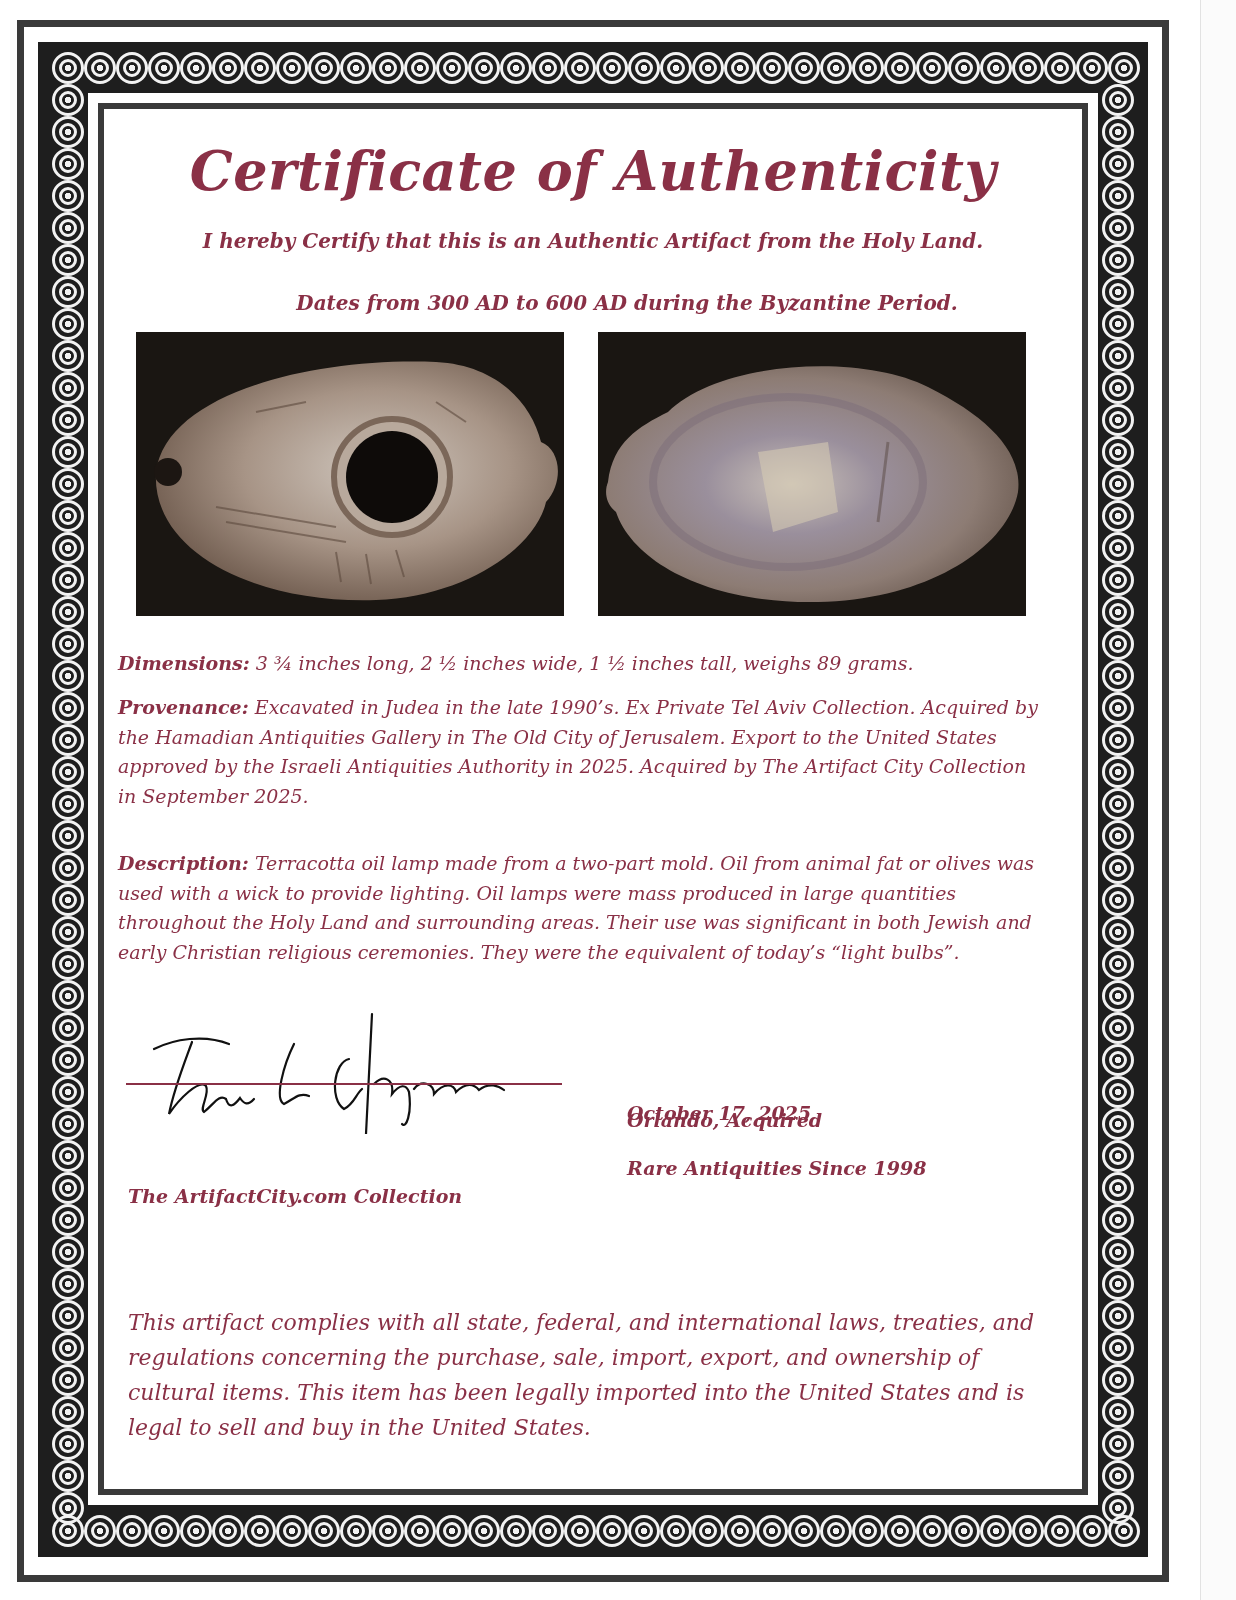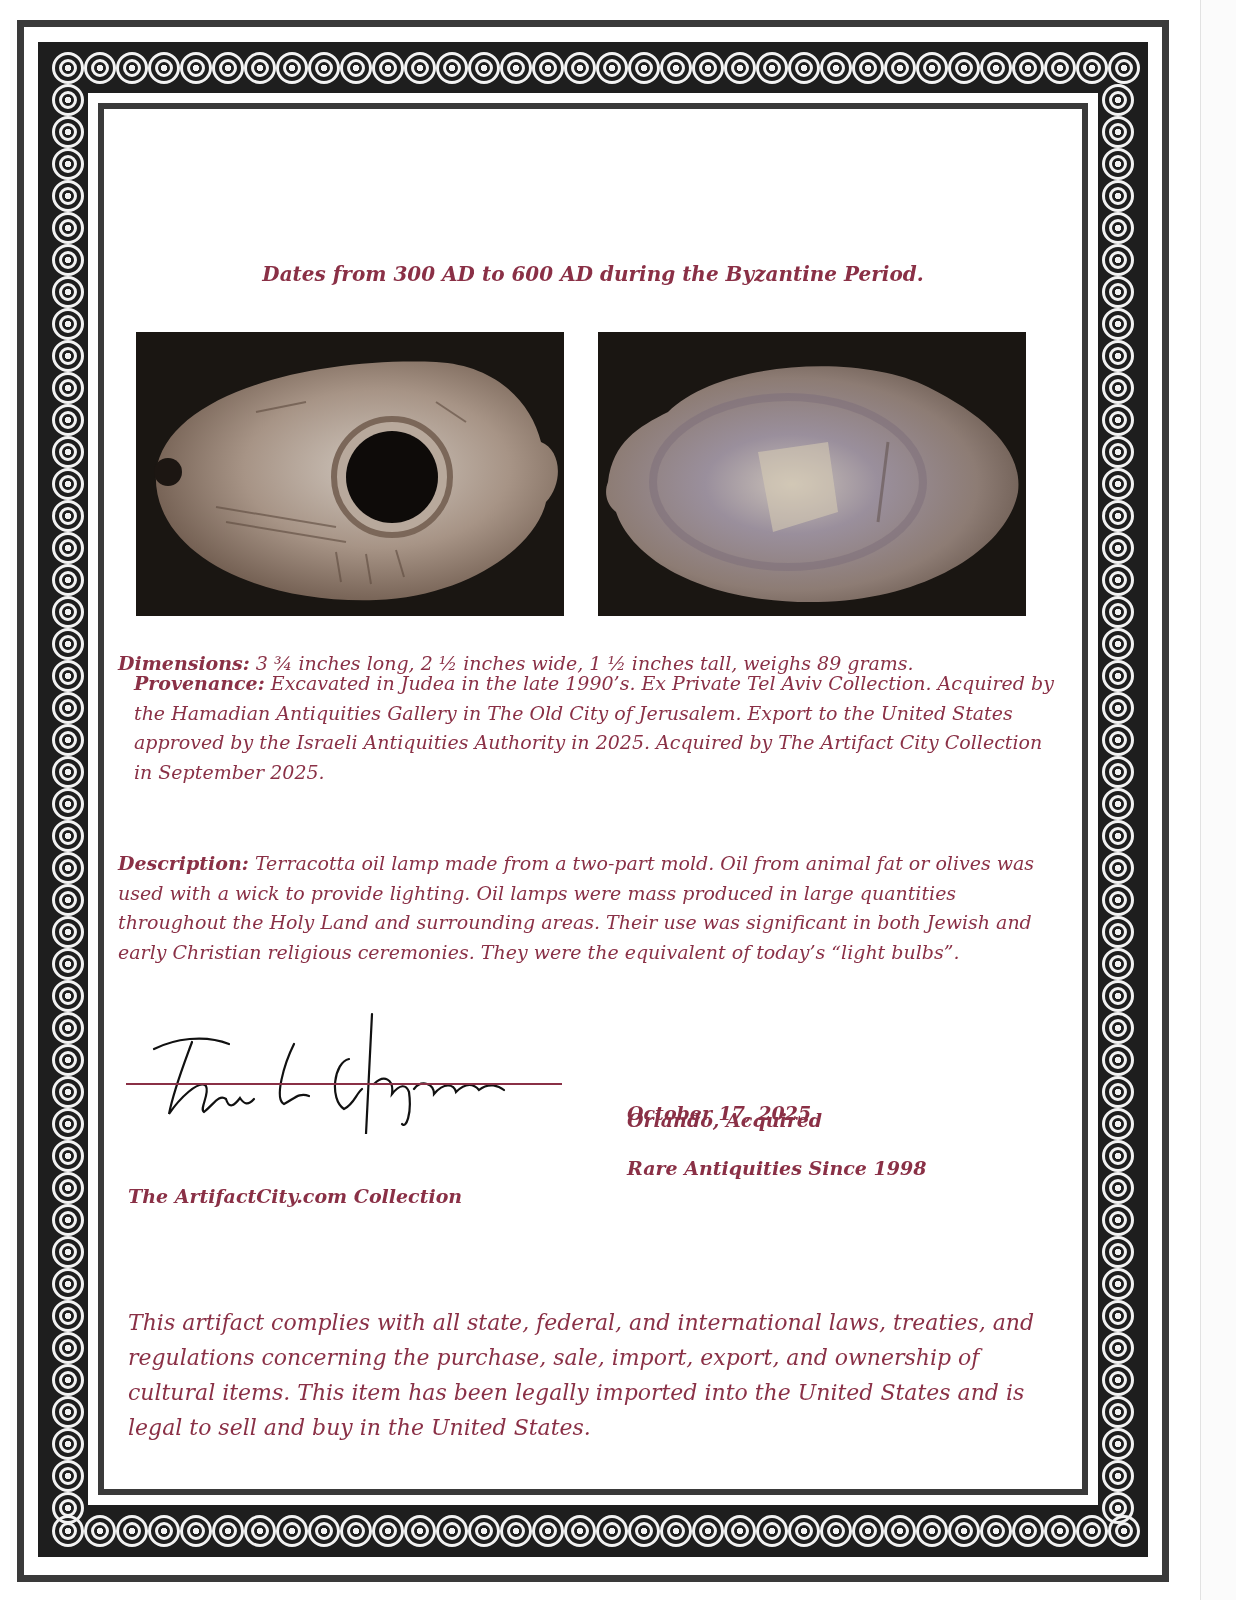--- a/index.html
+++ b/index.html
@@ -269,21 +269,23 @@
       <div class="ring"></div>
       <div class="ring"></div>
       <div class="ring"></div>
       <div class="ring"></div>
     </div>
 </div>
 <div class="frame-gap"></div>
 <div class="frame-inner"></div>
 
 <div class="content">
-  <div class="subtitle" style="top:153px;">Dates from 300 AD to 600 AD during the Byzantine Period.</div>
+  <div class="title">Certificate of Authenticity</div>
+  <div class="subtitle" style="top:120px;">I hereby Certify that this is an Authentic Artifact from the Holy Land.</div>
+  <div class="subtitle" style="top:182px;margin-left:34px;">Dates from 300 AD to 600 AD during the Byzantine Period.</div>
 
   <div class="photo" style="left:32px; top:223px; width:428px; height:284px;">
     <svg width="428" height="284" viewBox="0 0 428 284">
       <defs>
         <radialGradient id="g1" cx="55%" cy="45%" r="60%">
           <stop offset="0%" stop-color="#cfc6bd"></stop>
           <stop offset="55%" stop-color="#a79486"></stop>
           <stop offset="100%" stop-color="#6e5a4d"></stop>
         </radialGradient>
       </defs>
@@ -317,21 +319,21 @@
       <ellipse cx="190" cy="150" rx="135" ry="85" fill="none" stroke="#7d6f7a" stroke-width="8" opacity="0.55"></ellipse>
       <path d="M160,120 L230,110 L240,180 L175,200 Z" fill="#d8cdb5" opacity="0.55"></path>
       <line x1="290" y1="110" x2="280" y2="190" stroke="#5a4a44" stroke-width="3" opacity="0.5"></line>
     </svg>
   </div>
 
   <div class="section" style="top:540px;">
     <span class="label">Dimensions:</span><span> 3 ¾ inches long, 2 ½ inches wide, 1 ½ inches tall, weighs 89 grams.</span>
   </div>
 
-  <div class="section" style="top:560px;margin-left:16px;">
+  <div class="section" style="top:584px;">
     <span class="label">Provenance:</span><span> Excavated in Judea in the late 1990’s. Ex Private Tel Aviv Collection. Acquired by the Hamadian Antiquities Gallery in The Old City of Jerusalem. Export to the United States approved by the Israeli Antiquities Authority in 2025. Acquired by The Artifact City Collection in September 2025.</span>
   </div>
 
   <div class="section" style="top:740px;">
     <span class="label">Description:</span><span> Terracotta oil lamp made from a two-part mold. Oil from animal fat or olives was used with a wick to provide lighting. Oil lamps were mass produced in large quantities throughout the Holy Land and surrounding areas. Their use was significant in both Jewish and early Christian religious ceremonies. They were the equivalent of today’s “light bulbs”.</span>
   </div>
 
   <svg class="signature" viewBox="0 0 420 130">
     <g fill="none" stroke="#111" stroke-width="2.2" stroke-linecap="round">
       <path d="M10,45 C30,35 60,30 85,40 M48,38 C40,60 30,85 25,110 C35,95 55,75 62,82 C66,90 55,105 60,108 C70,100 75,90 82,95 C85,105 90,102 96,94 C100,100 104,102 110,95"></path>

